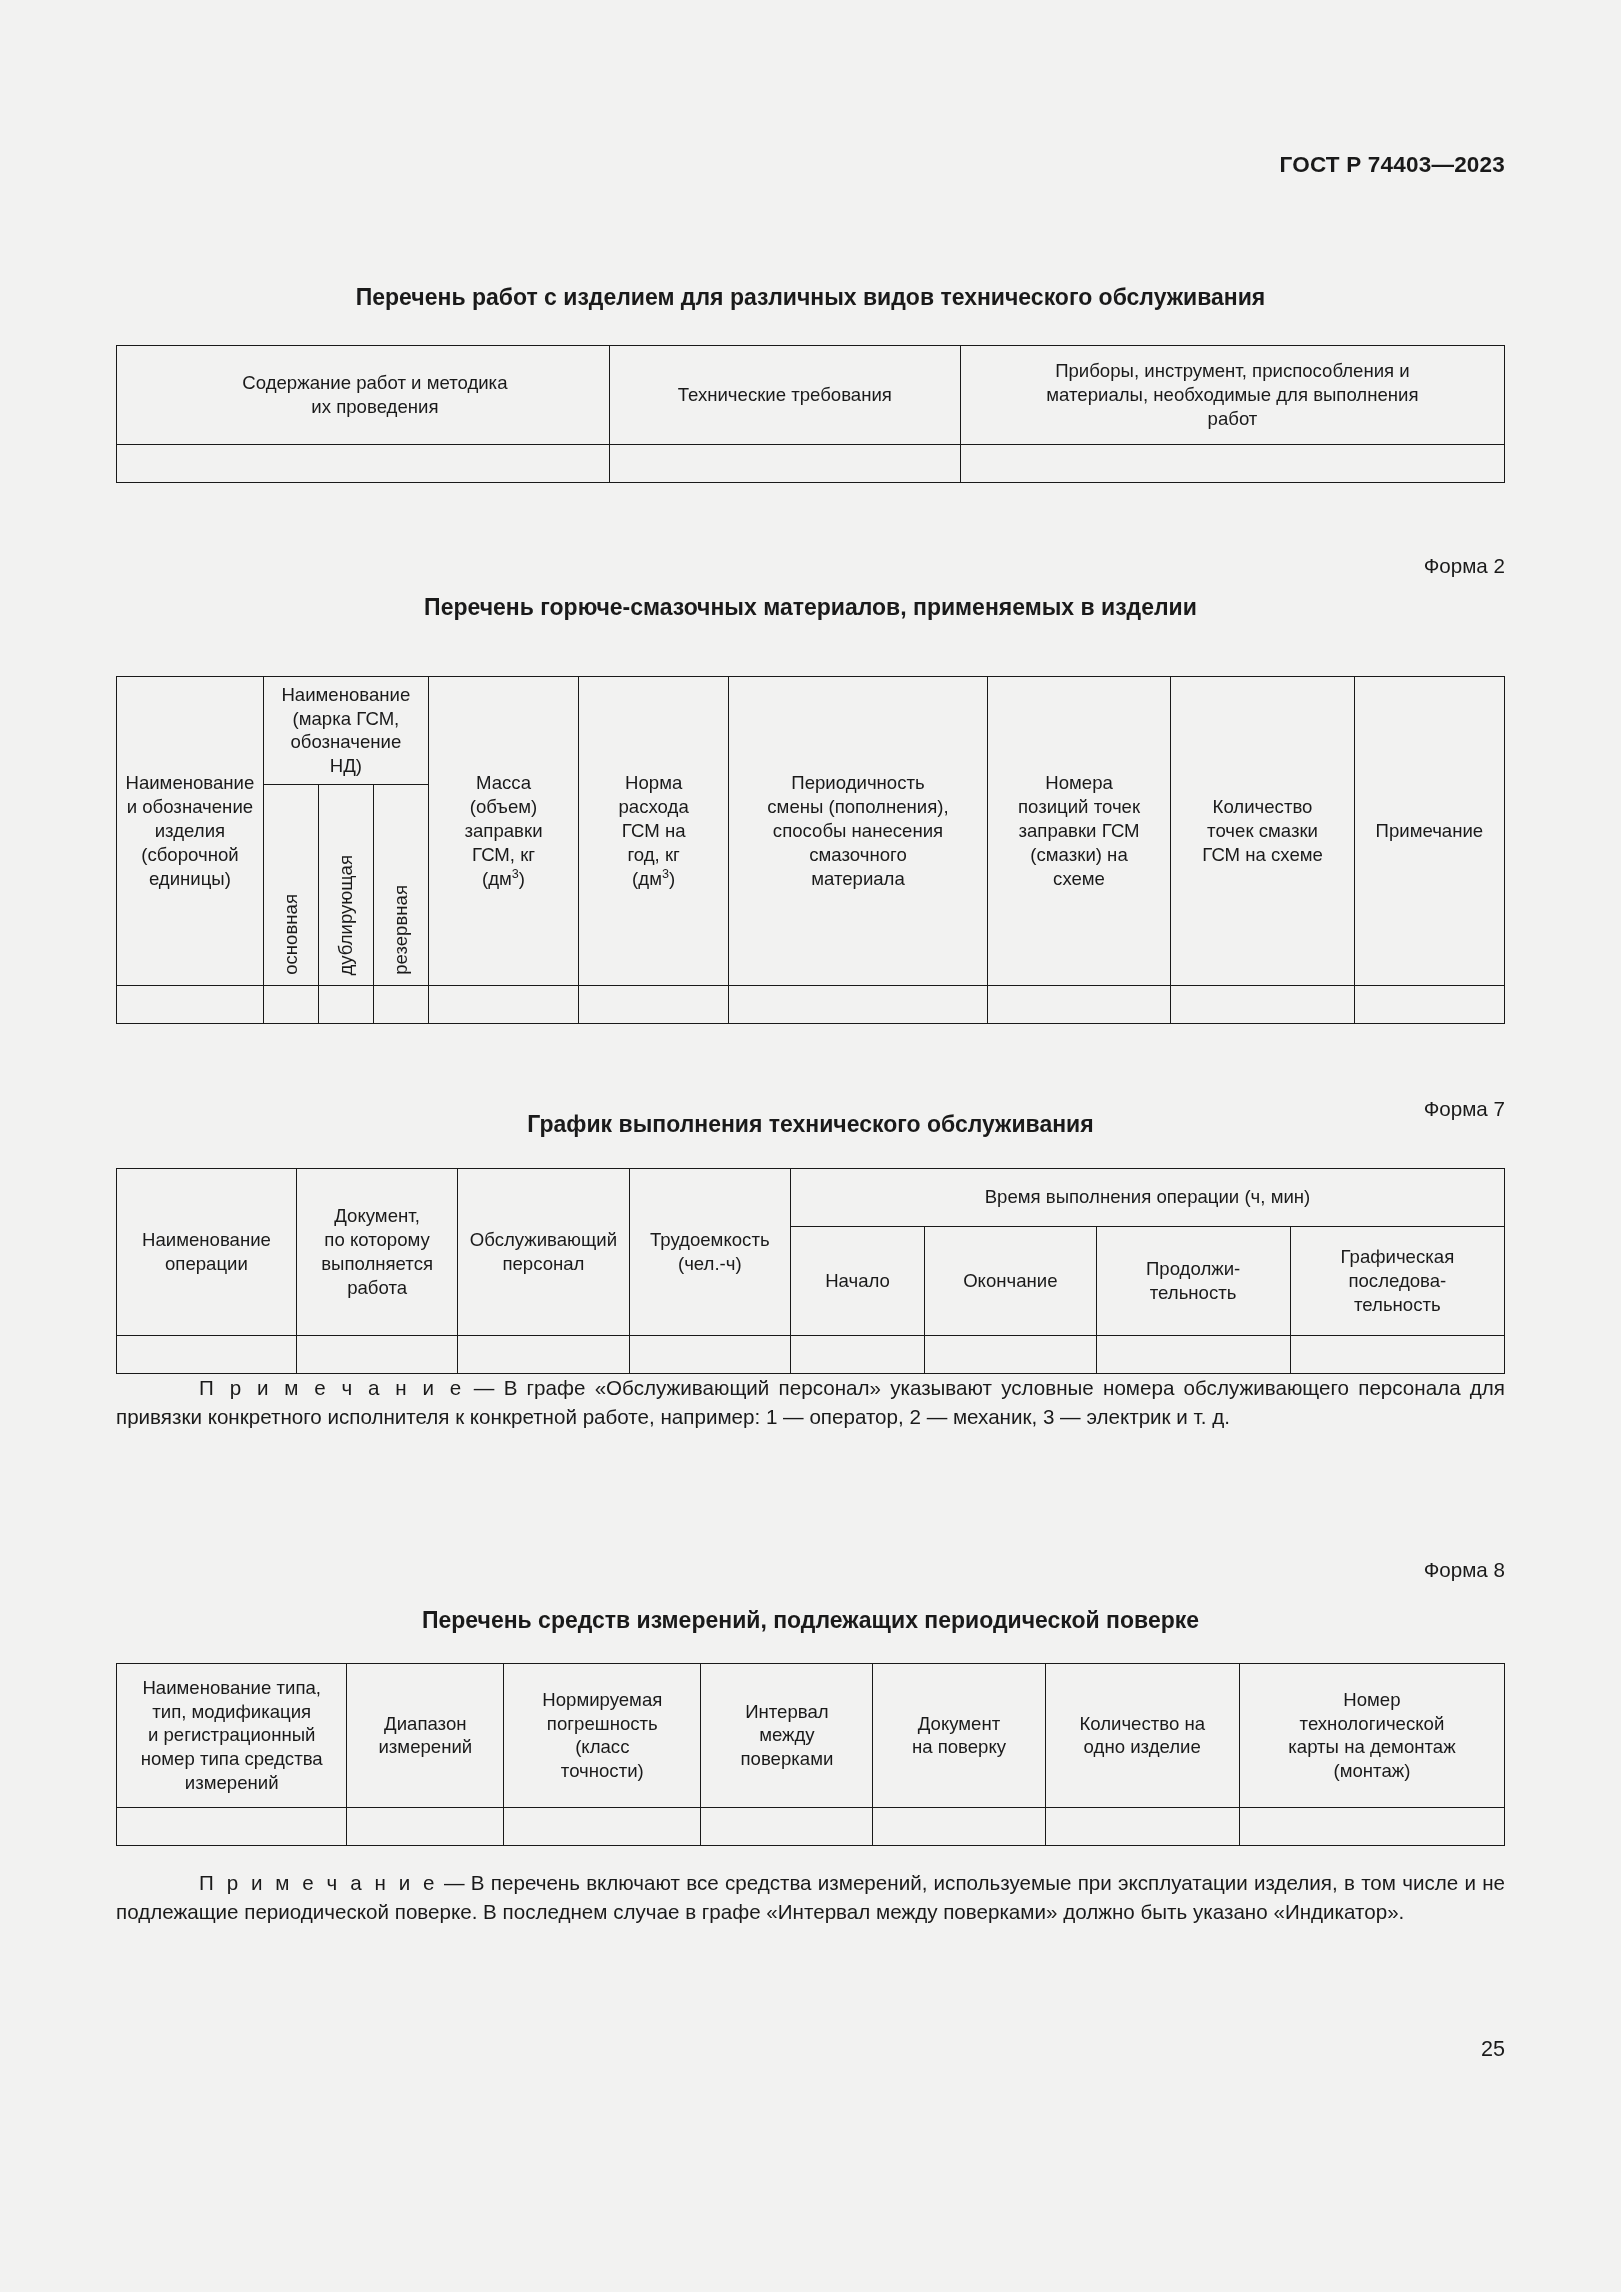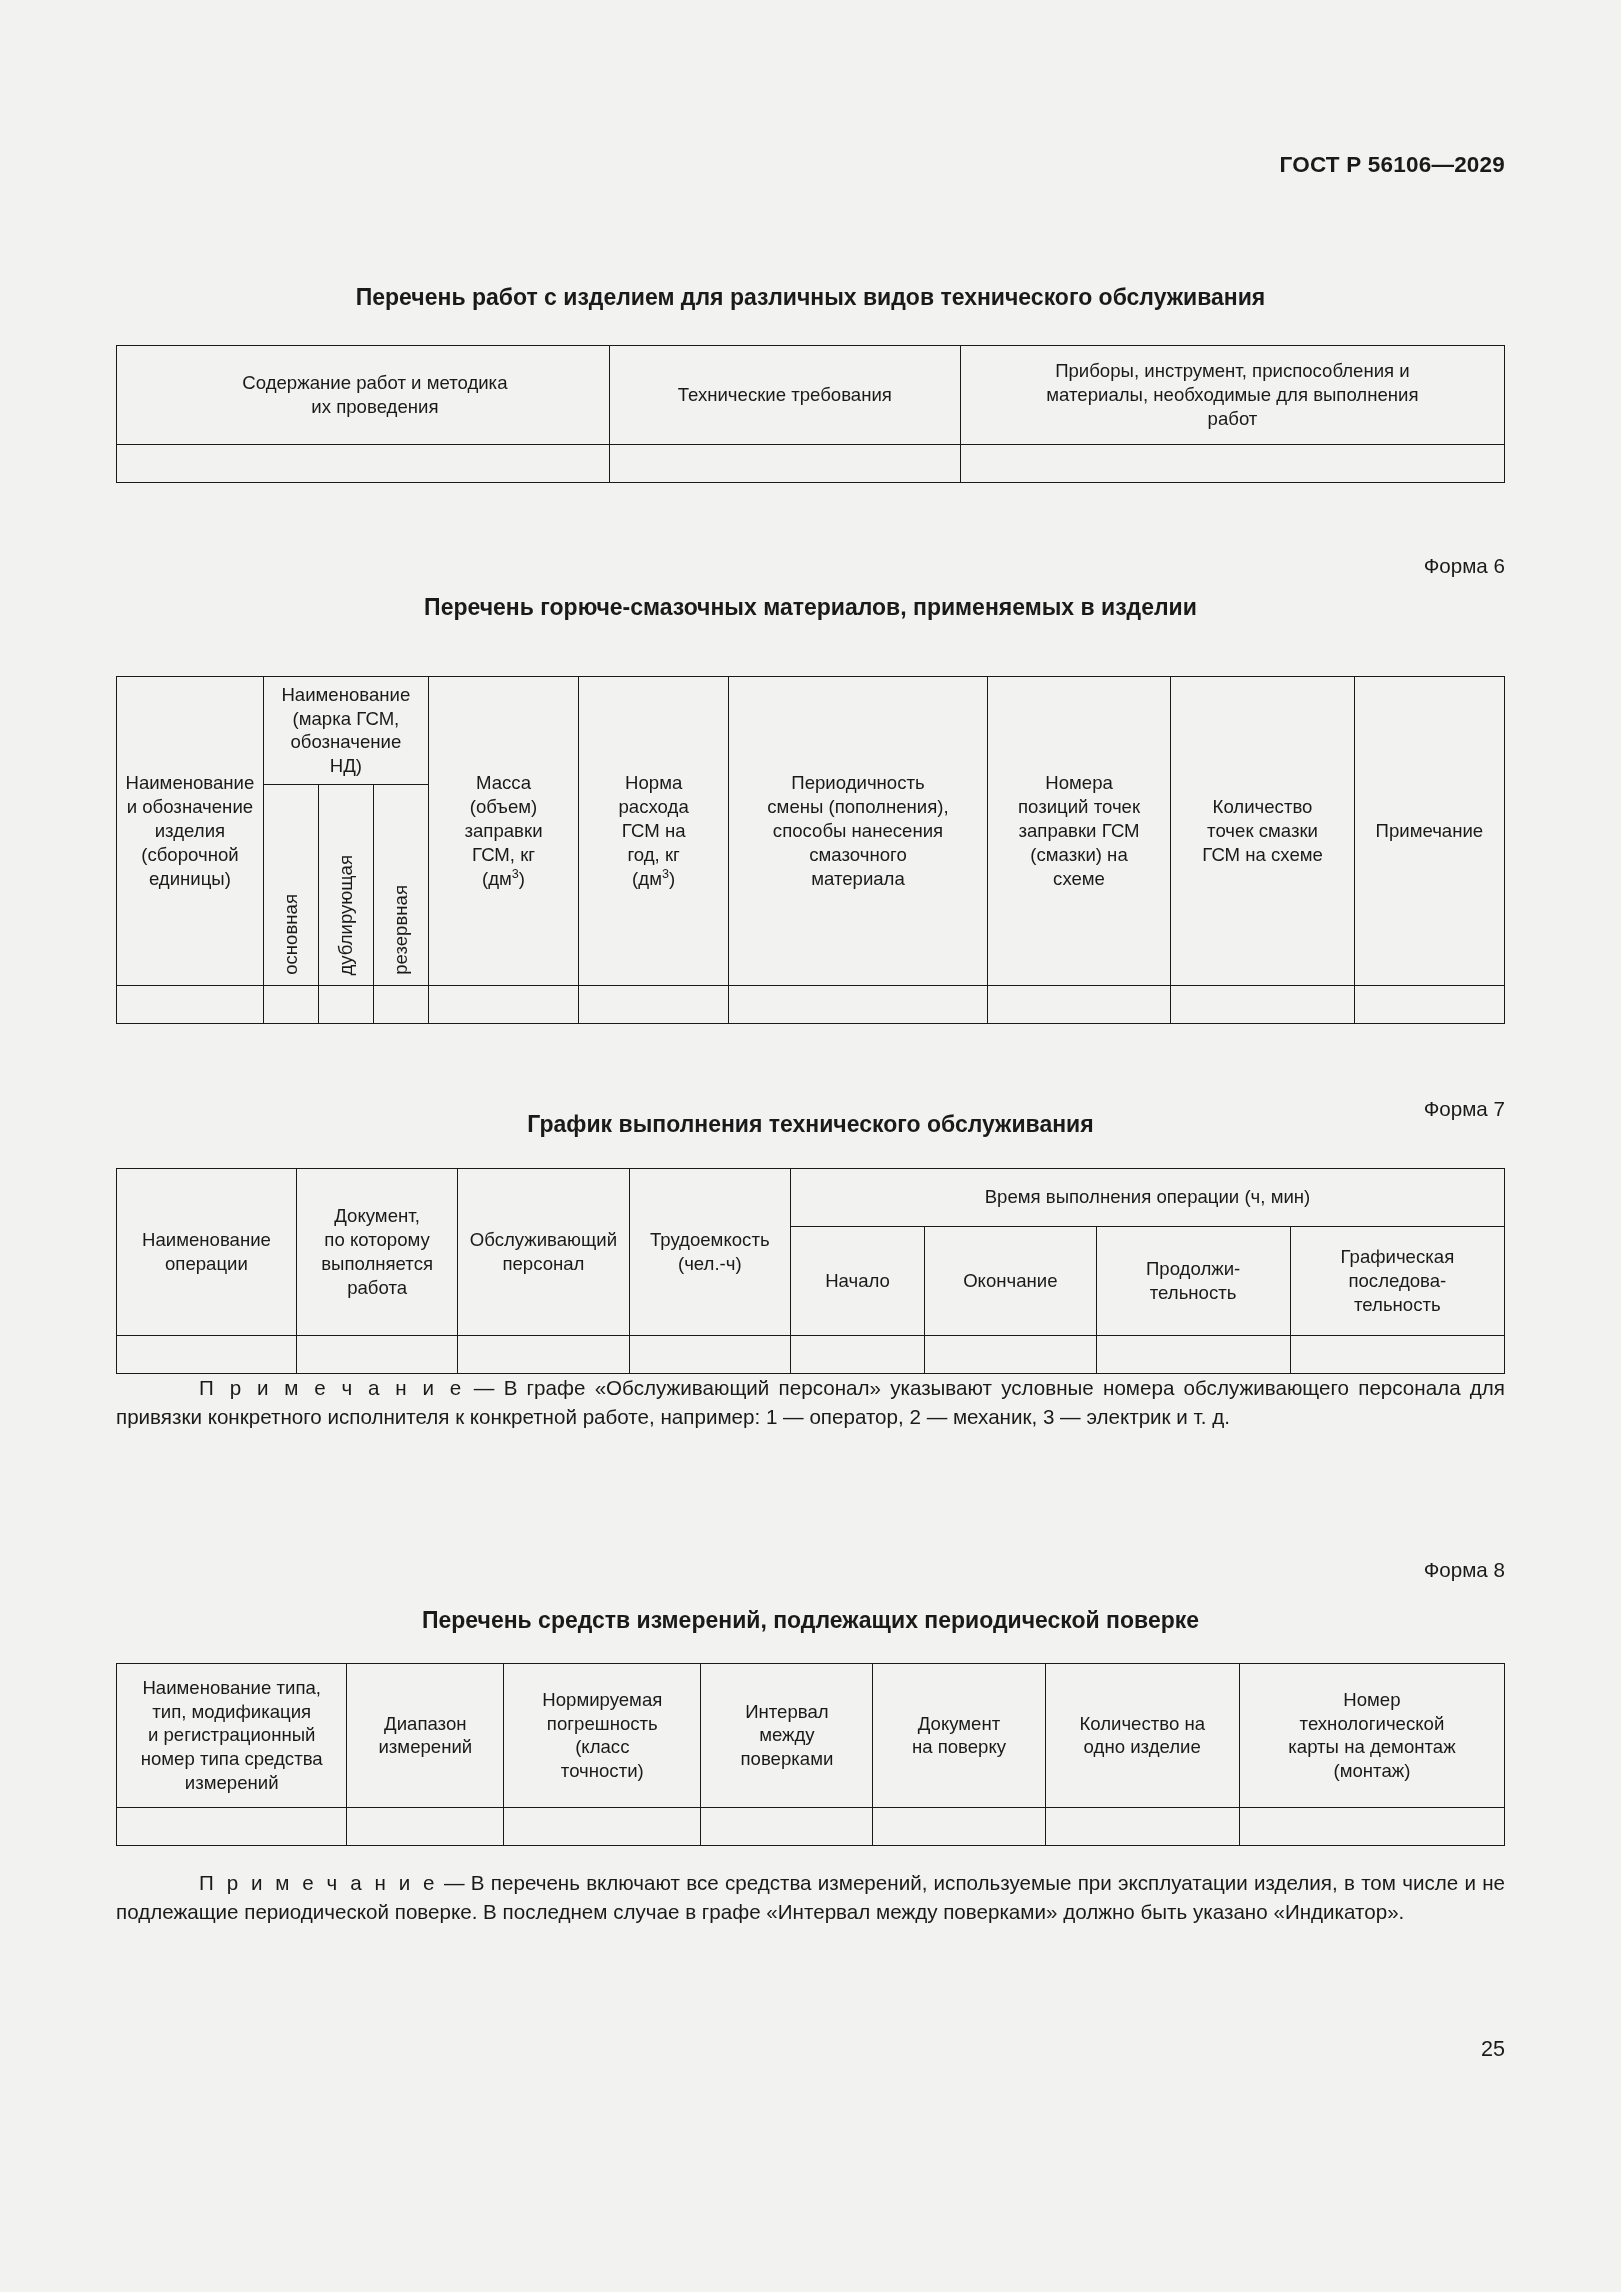--- a/index.html
+++ b/index.html
@@ -123,21 +123,21 @@
   #block-form8-label  { top: 1545px; margin-top: 13px; }
   #block-form8-title  { top: 1607px; }
   #block-form8-table  { top: 1663px; border-radius: 23px; }
   #block-form8-note   { top: 1869px; }
 </style>
 </head>
 <body>
 
 <div class="page">
 
-  <div class="std-header">ГОСТ Р 56106—2029</div>
+  <div class="std-header">ГОСТ Р 74403—2023</div>
 
 
   <div class="content" id="block-form5-title">
     <p class="form-title">Перечень работ с изделием для различных видов технического обслуживания</p>
   </div>
 
   <div class="content" id="block-form5-table">
     <table class="gost">
       <colgroup>
         <col style="width:35.5%">
@@ -155,21 +155,21 @@
         <tr class="data-row">
           <td></td>
           <td></td>
           <td></td>
         </tr>
       </tbody>
     </table>
   </div>
 
   <div class="content" id="block-form6-label">
-    <p class="form-label">Форма 6</p>
+    <p class="form-label">Форма 2</p>
   </div>
 
   <div class="content" id="block-form6-title">
     <p class="form-title">Перечень горюче-смазочных материалов, применяемых в изделии</p>
   </div>
 
   <div class="content" id="block-form6-table">
     <table class="gost">
       <colgroup>
         <col style="width:8.8%">

